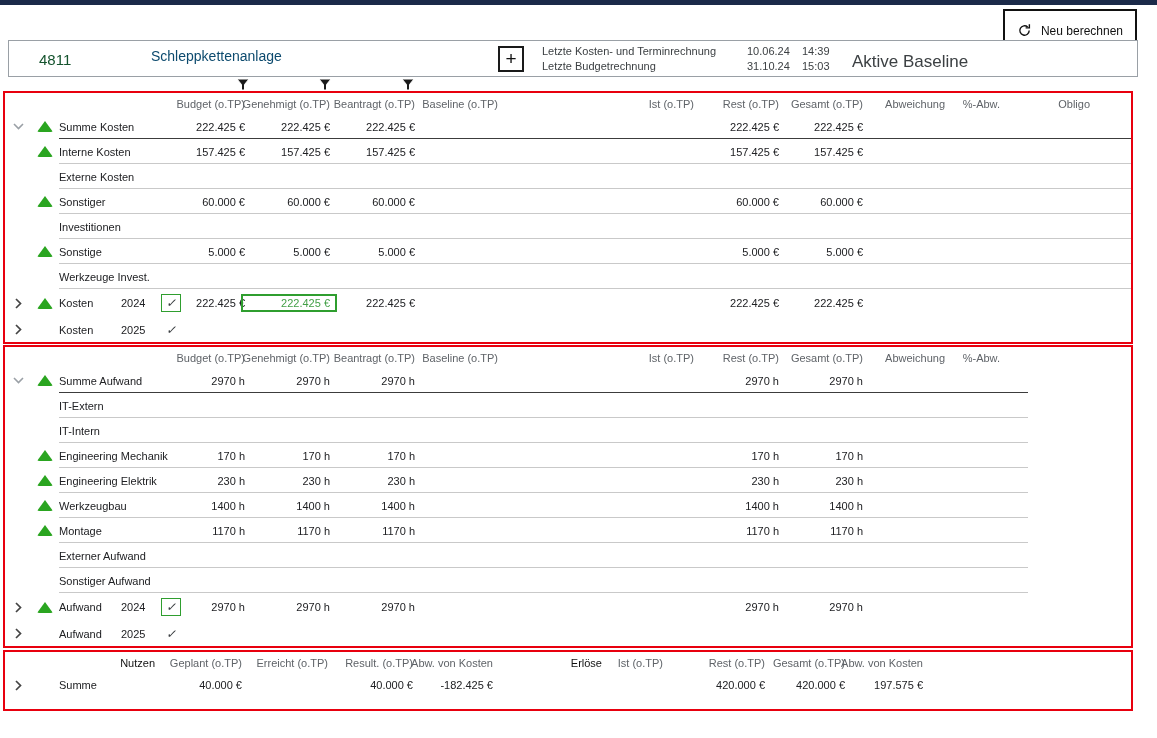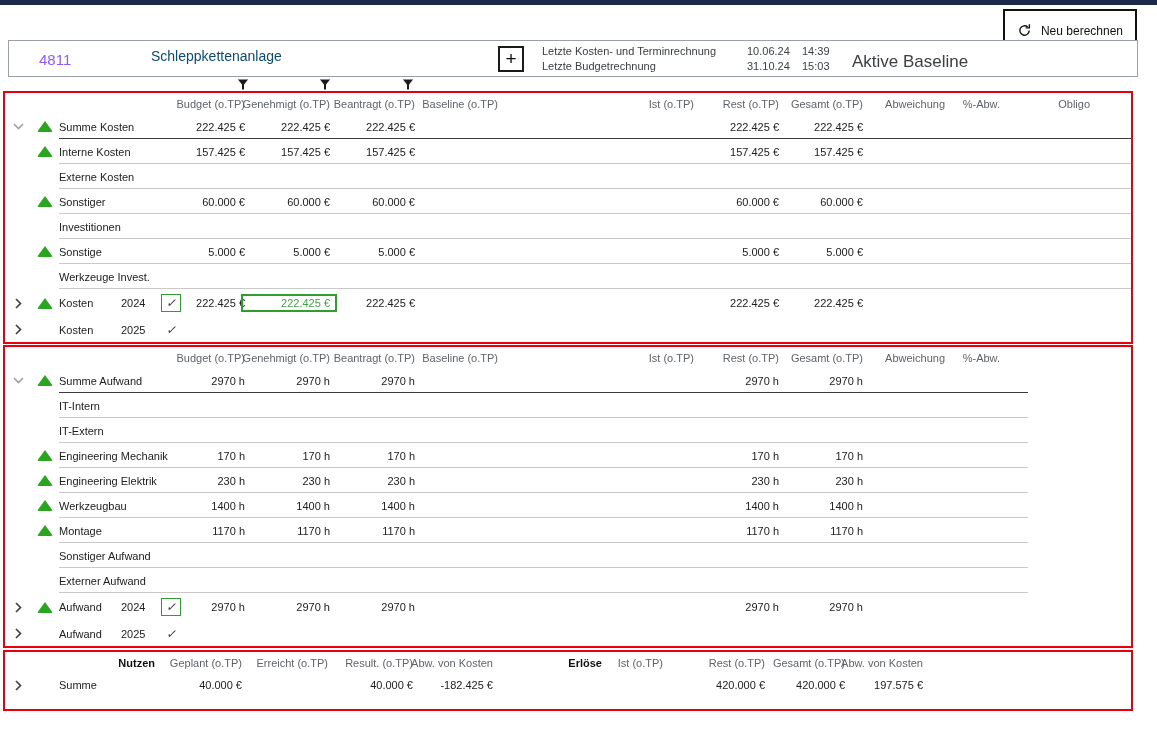--- a/index.html
+++ b/index.html
@@ -3,21 +3,21 @@
 <meta charset="utf-8">
 <style>
   * { margin:0; padding:0; box-sizing:border-box; }
   html,body { width:1157px; height:738px; background:#fff; font-family:"Liberation Sans", sans-serif; font-size:11px; color:#202124; overflow:hidden; position:relative; }
 
   .topbar { position:absolute; left:0; top:0; width:1157px; height:5px; background:#1b2a49; }
 
   .recalc-btn { position:absolute; right:20px; top:9px; height:43px; border:2px solid #111; background:#fff; display:flex; align-items:center; gap:9px; padding:0 12px; font-size:12px; color:#111; cursor:pointer; }
 
   .hdr-box { position:absolute; left:8px; top:40px; width:1130px; height:37px; border:1px solid #9aa0a6; background:#fff; }
-  .hdr-id { position:absolute; left:30px; top:10px; font-size:15px; color:#8b5cf6; }
+  .hdr-id { position:absolute; left:30px; top:10px; font-size:15px; color:#14532d; }
   .hdr-name { position:absolute; left:100px; top:7px; font-size:14px; color:#0c4a6e;margin-left:42px; }
   .plus-box { position:absolute; left:489px; top:5px; width:26px; height:26px; border:2px solid #1a1a1a; display:flex; align-items:center; justify-content:center; font-size:19px; font-weight:400; color:#111; cursor:pointer; }
   .hdr-info { position:absolute; left:533px; top:3px; color:#3c4043; line-height:15px; font-size:11px; }
   .hdr-dates { position:absolute; left:738px; top:3px; color:#3c4043; line-height:15px; font-size:11px; }
   .hdr-times { position:absolute; left:793px; top:3px; color:#3c4043; line-height:15px; font-size:11px; }
   .hdr-baseline { position:absolute; left:843px; top:11px; color:#3c4043; font-size:17px; }
 
   .sec { position:absolute; left:3px; width:1130px; border:2px solid #e8000e; background:#fff; }
   .sec1 { top:91px; }
   .sec2 { top:345px; }
@@ -27,21 +27,21 @@
   .g3 { display:grid; grid-template-columns:26px 28px 96px 87px 86px 85px 80px 109px 61px 102px 80px 78px 1fr; align-items:center; }
   .row { position:relative; height:25px; }
   .hrow { height:21px; }
   .g3 .row, .row.r3 { height:22px; }
   .row.sep::after { content:""; position:absolute; left:54px; right:0; bottom:0; height:1px; background:#c9c9c9; }
   .row.sep.r2::after { right:103px; }
   .row.sep.dark::after { background:#3c3c3c; }
 
   .cell { white-space:nowrap; overflow:visible; }
   .h { color:#5f6368; justify-self:end; }
-  .h.hb { color:#111; font-weight:bold; }
+  .h.hb { color:#111; font-weight:normal; }
   .v { justify-self:end; color:#202124; }
   .b { font-weight:normal; }
   .lbl { grid-column:3; justify-self:start; display:flex; align-items:center; }
   .lbl .nm { width:62px; }
   .yr { width:32px; font-weight:normal; }
   .col3{grid-column:3} .col4{grid-column:4} .col5{grid-column:5} .col6{grid-column:6} .col7{grid-column:7}
   .col8{grid-column:8} .col9{grid-column:9} .col10{grid-column:10} .col11{grid-column:11} .col12{grid-column:12} .col13{grid-column:13}
 
   .chev { grid-column:1; justify-self:center; display:flex; cursor:pointer; }
   .sicon { grid-column:2; justify-self:center; display:flex; }
@@ -244,25 +244,25 @@
       </span>
     <span class="cell lbl b">Summe Aufwand</span>
     <span class="cell v b col4">2970 h</span>
     <span class="cell v b col5">2970 h</span>
     <span class="cell v b col6">2970 h</span>
     <span class="cell v b col9">2970 h</span>
     <span class="cell v b col10">2970 h</span>
   </div>
 
   <div class="row g1 sep r2">
+    <span class="cell lbl">IT-Extern</span>
+  </div>
+
+  <div class="row g1 sep r2">
     <span class="cell lbl">IT-Intern</span>
-  </div>
-
-  <div class="row g1 sep r2">
-    <span class="cell lbl">IT-Extern</span>
   </div>
 
   <div class="row g1 sep r2">
     <span class="sicon">
         <i class="tri"></i>
       </span>
     <span class="cell lbl">Engineering Mechanik</span>
     <span class="cell v col4">170 h</span>
     <span class="cell v col5">170 h</span>
     <span class="cell v col6">170 h</span>
@@ -300,25 +300,25 @@
       </span>
     <span class="cell lbl">Montage</span>
     <span class="cell v col4">1170 h</span>
     <span class="cell v col5">1170 h</span>
     <span class="cell v col6">1170 h</span>
     <span class="cell v col9">1170 h</span>
     <span class="cell v col10">1170 h</span>
   </div>
 
   <div class="row g1 sep r2">
+    <span class="cell lbl">Externer Aufwand</span>
+  </div>
+
+  <div class="row g1 sep r2">
     <span class="cell lbl">Sonstiger Aufwand</span>
-  </div>
-
-  <div class="row g1 sep r2">
-    <span class="cell lbl">Externer Aufwand</span>
   </div>
 
   <div class="row g1" style="height:28px">
     <span class="chev">
         <svg width="7" height="11">
           <polyline points="1,1 5.5,5.5 1,10" fill="none" stroke="#444" stroke-width="1.7"></polyline>
         </svg>
       </span>
     <span class="sicon">
         <i class="tri"></i>

